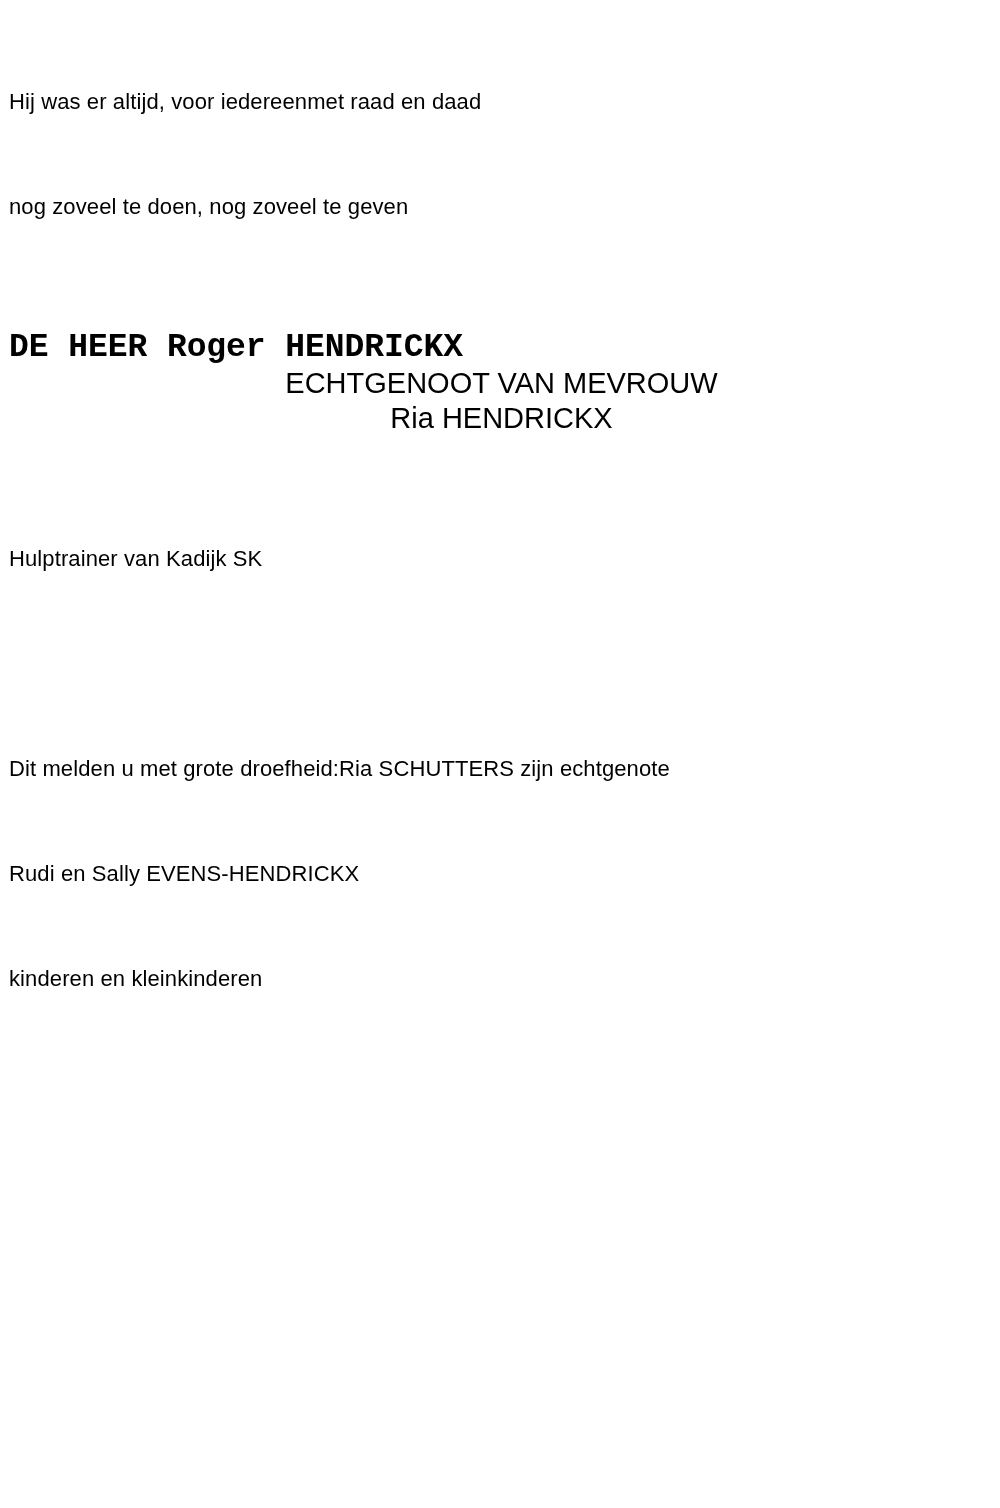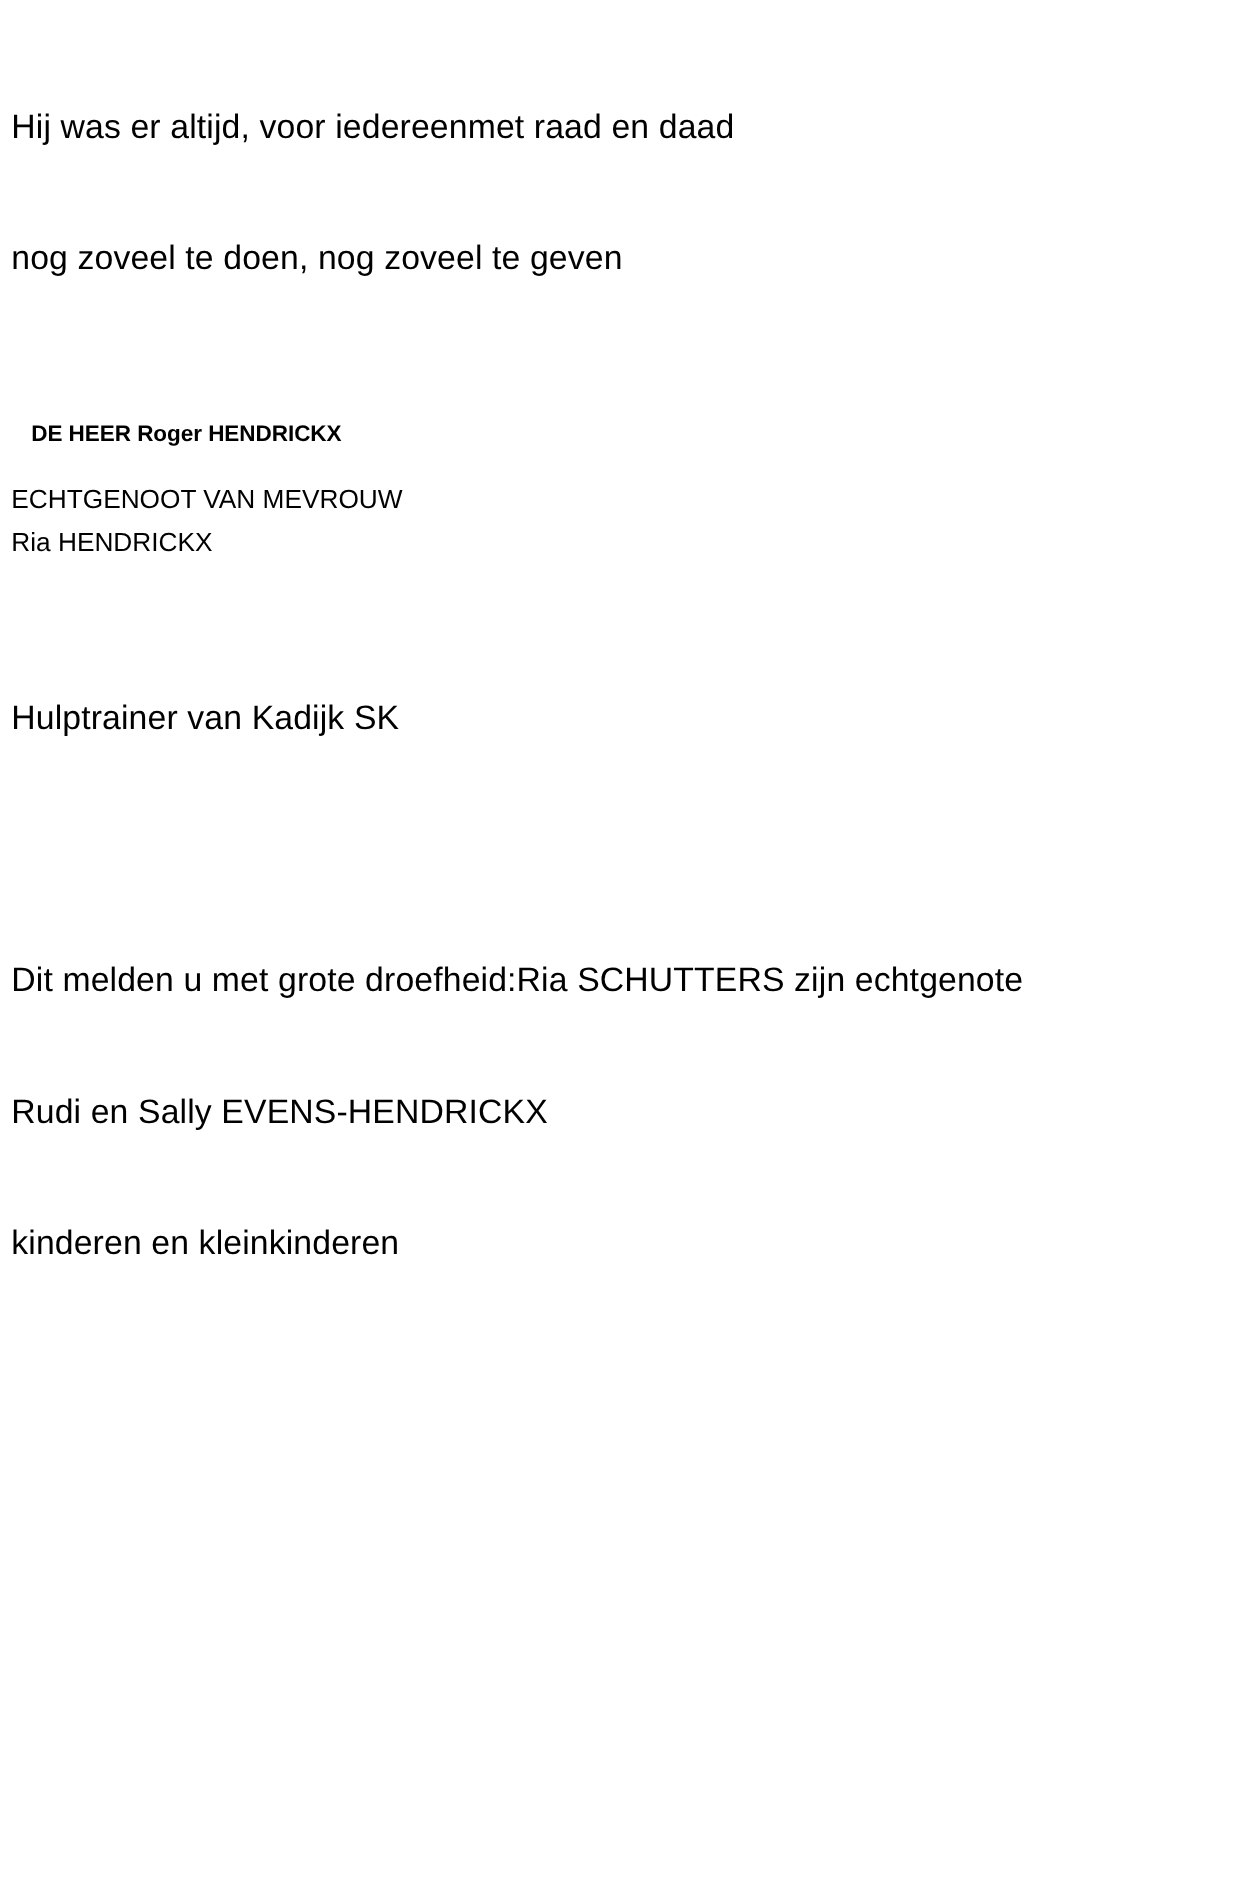--- a/index.html
+++ b/index.html
@@ -28,37 +28,39 @@
     line-height: 35px;
     font-weight: 400;
     letter-spacing: 0.005em;
     white-space: pre-wrap;
   }
   .para:last-child {
     margin-bottom: 0;
   }
   .line {
     display: block;
-    font-size: 27px;
+    font-size: 22px;
     line-height: 35px;
     white-space: pre-wrap;
   }
   .deceased-name {
-    margin: 16px;
-    font-size: 18px;
+    margin: 0;
+    font-size: 33px;
     line-height: 37px;
     font-weight: 700;
     letter-spacing: -0.002em;
+    font-family: Liberation Mono, monospace;
   }
   .block-tight {
     margin: 0 0 35px 0;
   }
   .block-tight .line {
-    font-size: 21px;
+    font-size: 29px;
     line-height: 35px;
+    text-align: center;
   }
 </style>
 </head>
 <body>
 
 <div id="page">
 
   <div class="para">
     <span class="line">Hij was er altijd, voor iedereenmet raad en daad</span>
     <span class="line">nog zoveel te doen, nog zoveel te geven</span>

